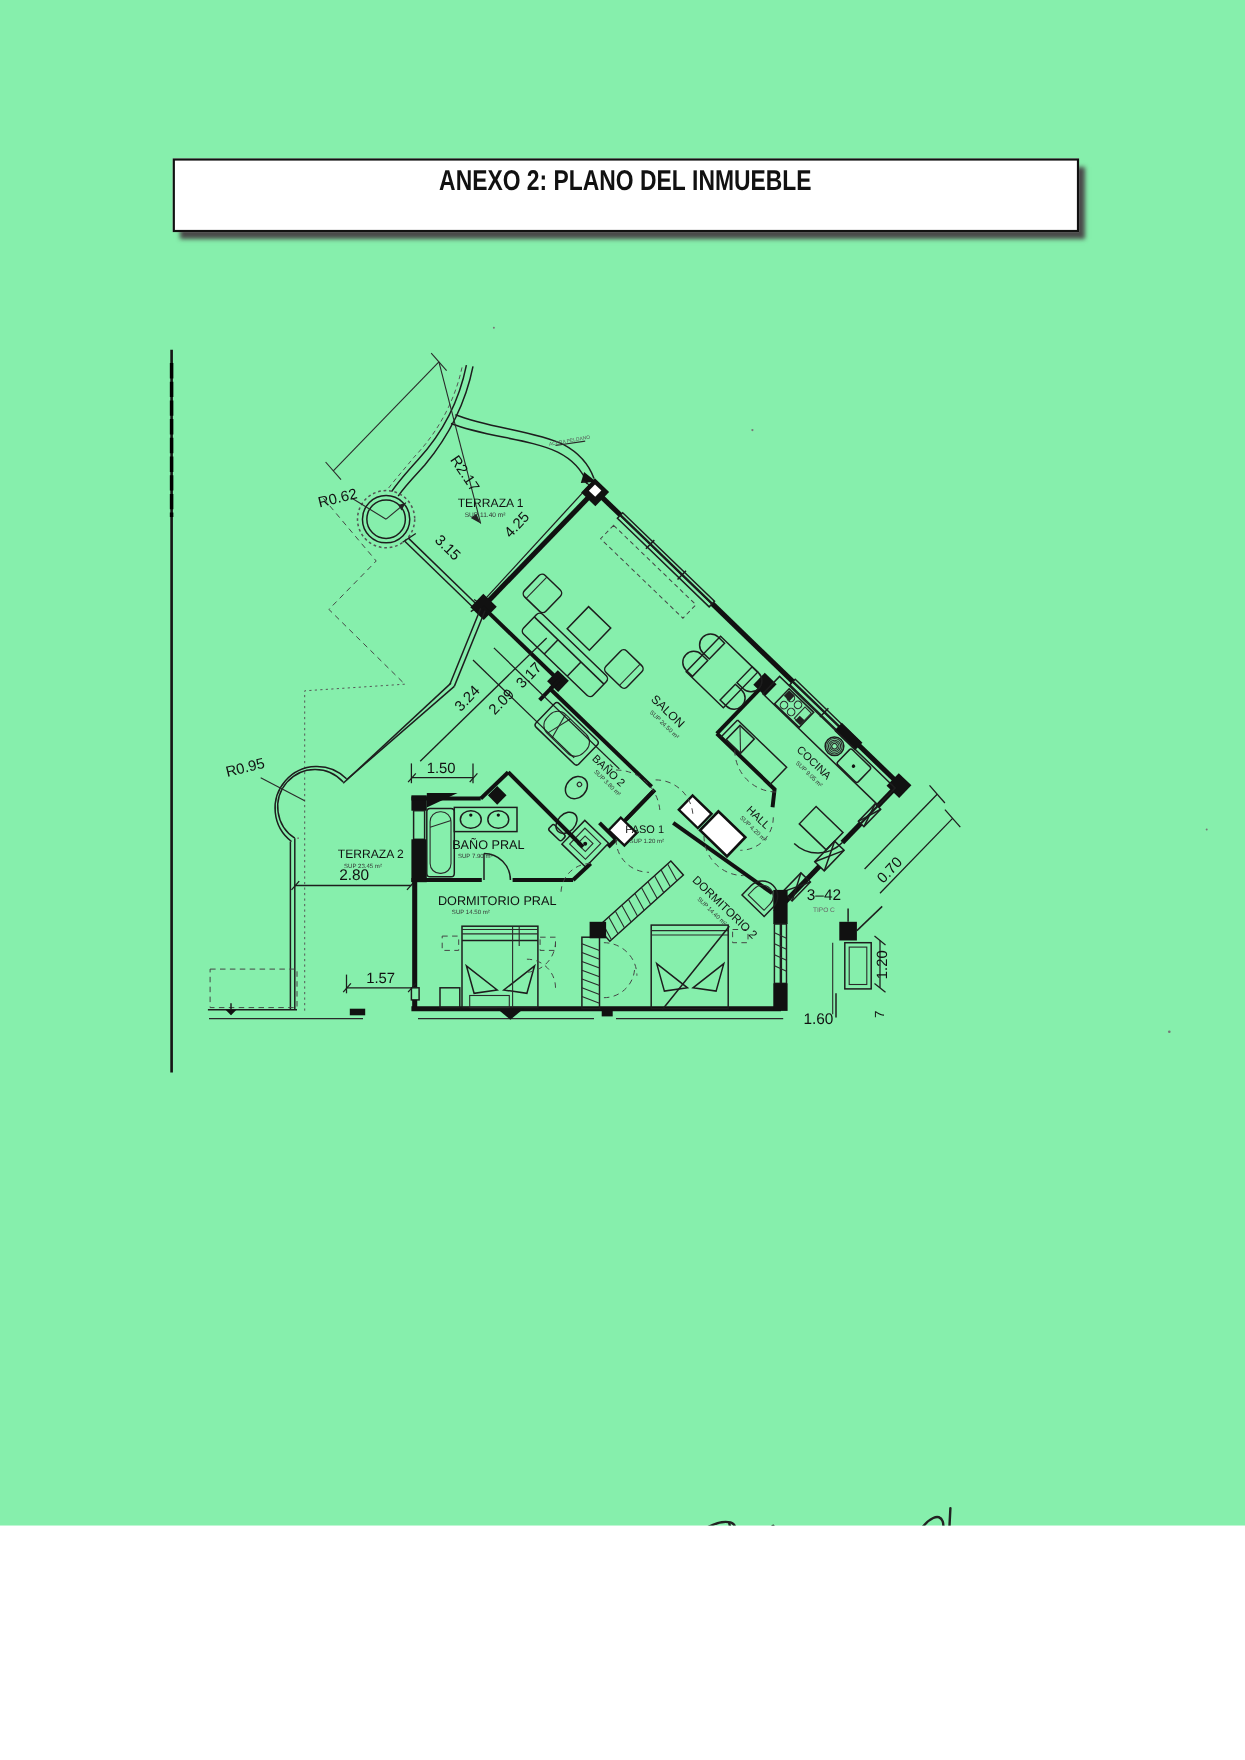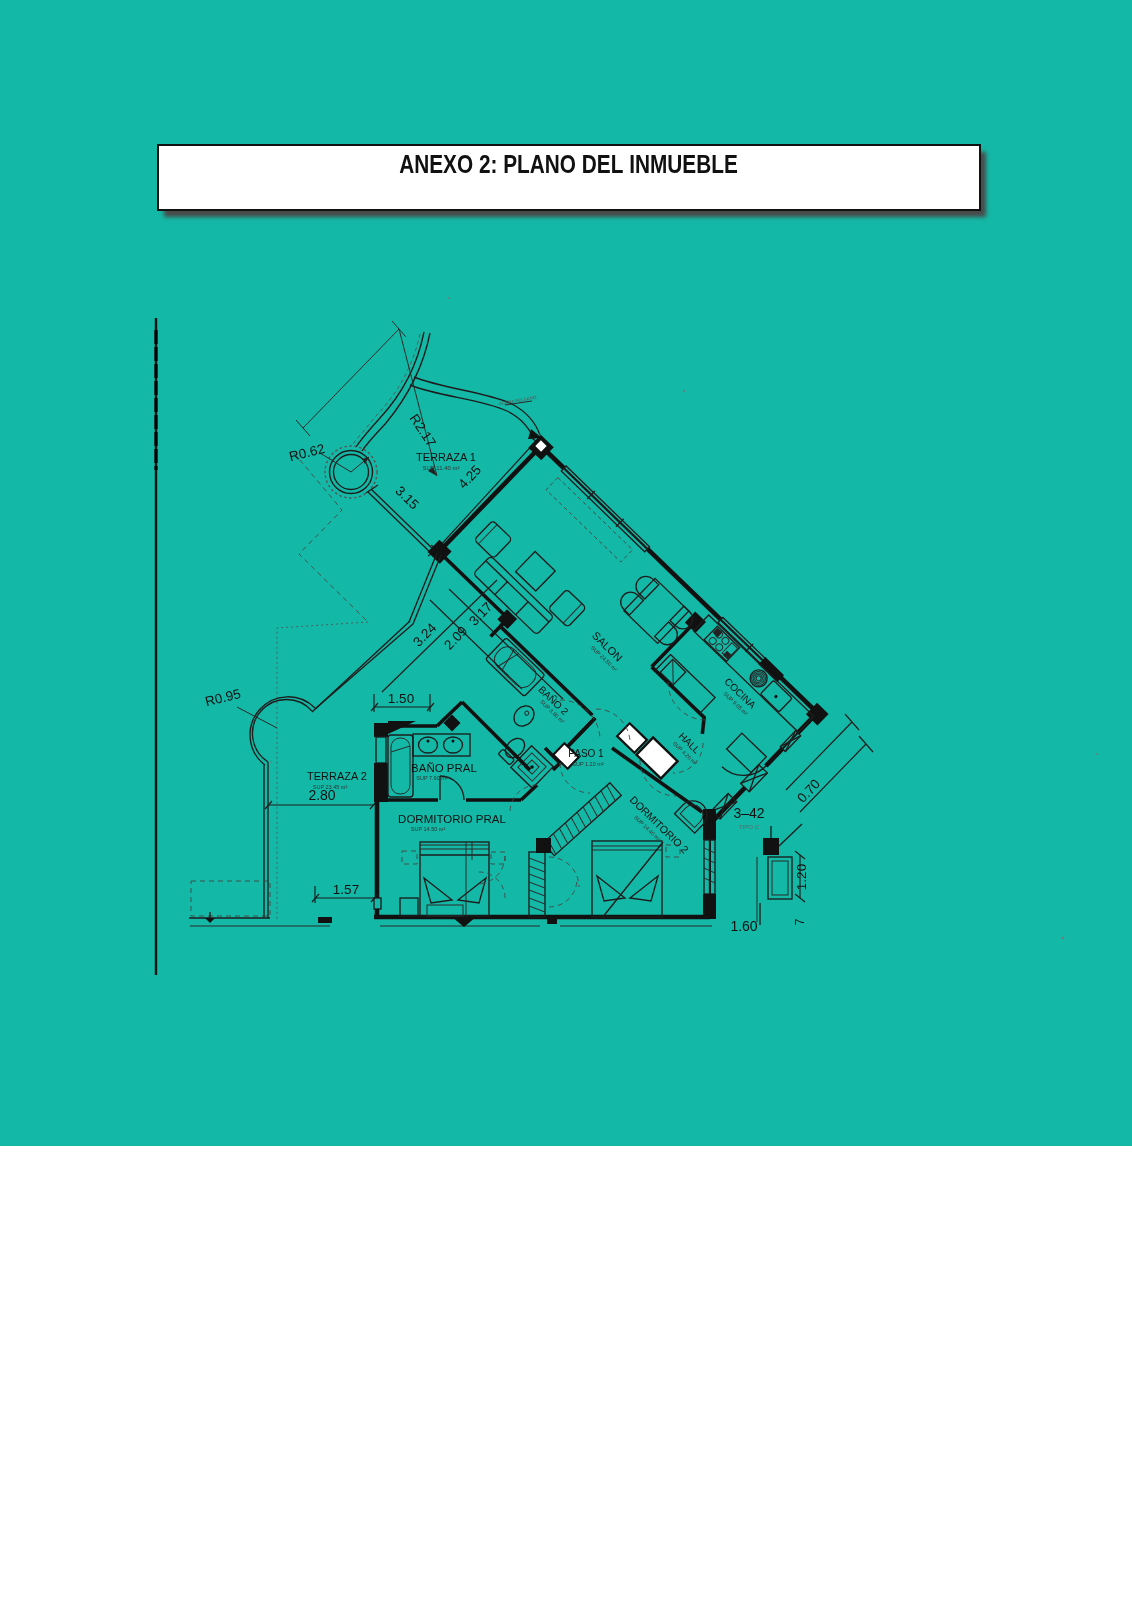--- a/index.html
+++ b/index.html
@@ -1,16 +1,16 @@
 <!DOCTYPE html>
 <html><head>
 <meta charset="utf-8">
 <style>
   html,body{margin:0;padding:0;background:#fff;}
-  .page{position:relative;width:1132px;height:1146px;background:#14b8a6;overflow:hidden;
+  .page{position:relative;width:1132px;height:1387px;background:#86efac;overflow:hidden;
         font-family:"Liberation Sans", sans-serif;}
   svg{position:absolute;left:0;top:0;}
   .w5{stroke:#111;stroke-width:4.6;fill:none;stroke-linecap:butt;}
   .w4{stroke:#111;stroke-width:3.6;fill:none;}
   .w2{stroke:#1a1a1a;stroke-width:2;fill:none;}
   .t1{stroke:#1d1d1d;stroke-width:1.35;fill:none;}
   .t0{stroke:#2a2a2a;stroke-width:1;fill:none;}
   .dim{stroke:#1d1d1d;stroke-width:1.15;fill:none;}
   .dsh{stroke:#444;stroke-width:0.9;fill:none;stroke-dasharray:5 4;}
   .dot{stroke:#555;stroke-width:0.9;fill:none;stroke-dasharray:2 3;}

